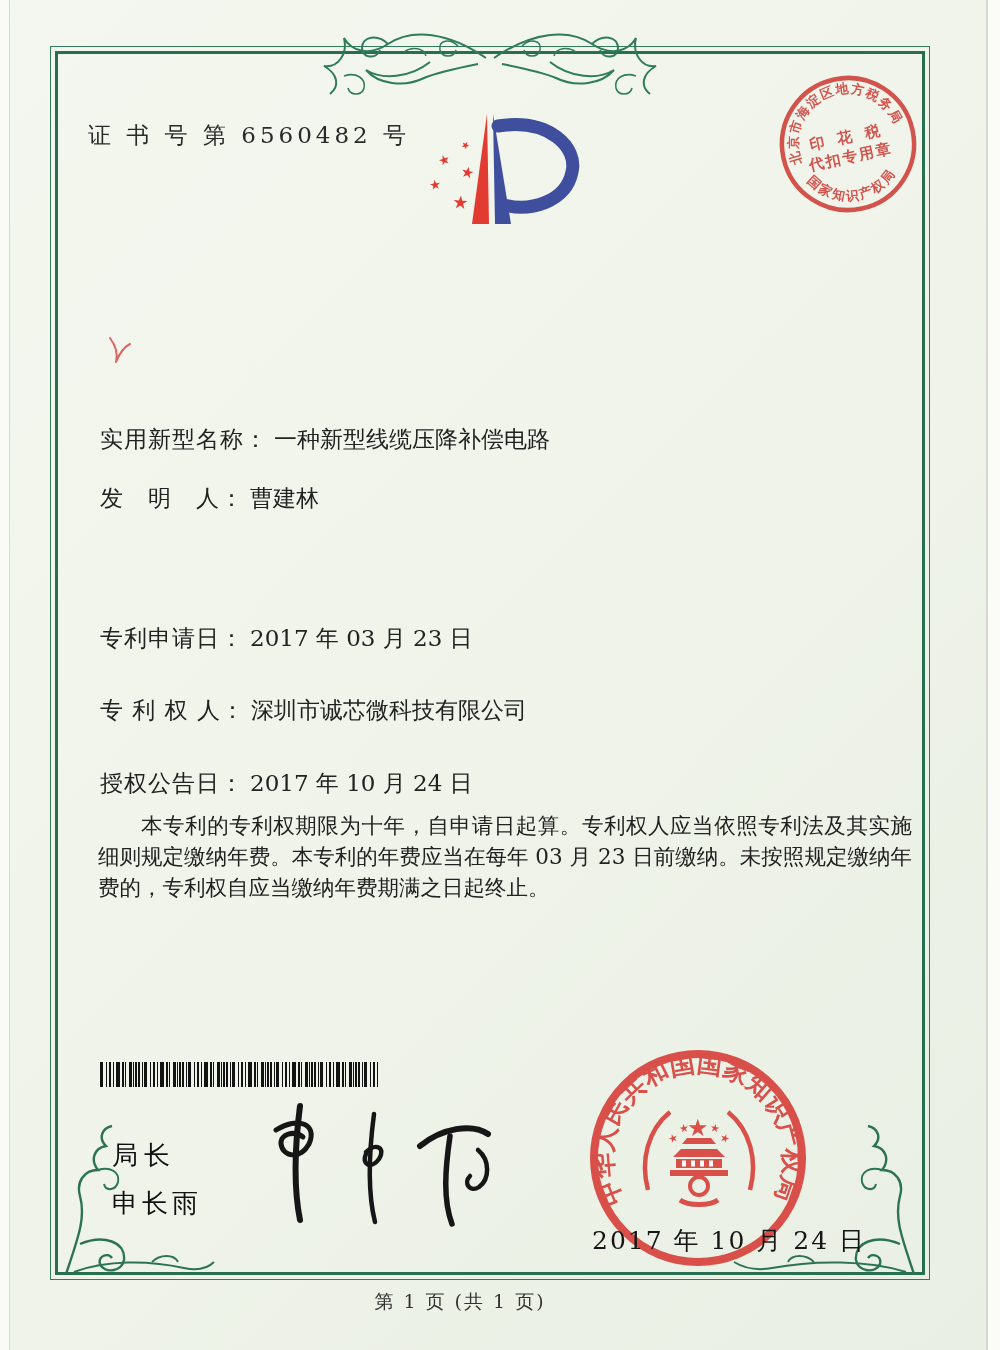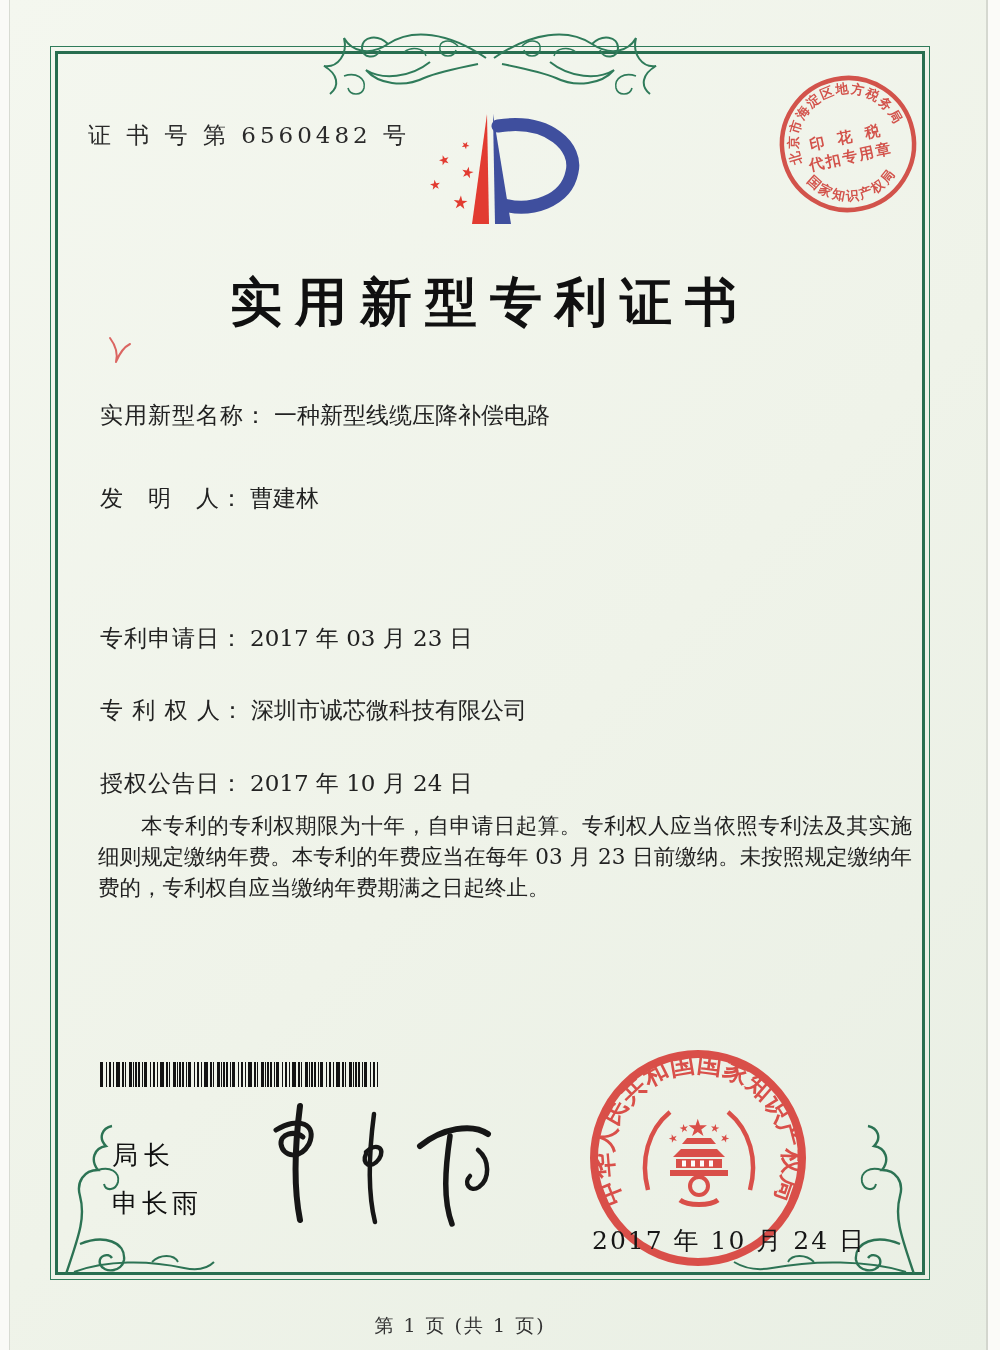--- a/index.html
+++ b/index.html
@@ -39,21 +39,21 @@
 
   .barcode{position:absolute;left:100px;top:1062px;width:286px;height:25px;font-size:0;white-space:nowrap;overflow:hidden;}
   .barcode span{display:inline-block;height:100%;background:#131313;}
 
   .director-title{position:absolute;left:112px;top:1138px;font-size:26px;letter-spacing:6px;color:#111;
     font-family:"DejaVu Sans","Liberation Sans",sans-serif;}
   .director-name{position:absolute;left:112px;top:1186px;font-size:26px;letter-spacing:4px;color:#111;
     font-family:"DejaVu Sans","Liberation Sans",sans-serif;}
 
   .seal-date{position:absolute;left:592px;top:1224px;font-size:25px;letter-spacing:2px;color:#161616;z-index:6;}
-  .footer-page{position:absolute;left:50px;top:1289px;width:820px;text-align:center;font-size:19px;letter-spacing:2px;color:#333;margin-top:24px;}
+  .footer-page{position:absolute;left:50px;top:1289px;width:820px;text-align:center;font-size:19px;letter-spacing:2px;color:#333;}
 
   svg{position:absolute;overflow:visible;}
   .svg-logo{left:398px;top:110px;}
   .svg-taxstamp{left:768px;top:62px;z-index:5;}
   .svg-seal{left:576px;top:1038px;z-index:5;}
   .svg-signature{left:238px;top:1090px;z-index:4;}
   .svg-ornament-top{left:308px;top:16px;}
   .svg-flourish-bl{left:56px;top:1126px;}
   .svg-flourish-br{left:732px;top:1126px;}
   .svg-penmark{left:106px;top:332px;}
@@ -128,27 +128,26 @@
       <text x="42" y="56" font-size="13" transform="rotate(-18 42 56)">★</text>
       <text x="62" y="66" font-size="15" transform="rotate(12 62 66)">★</text>
       <text x="32" y="80" font-size="13" transform="rotate(-8 32 80)">★</text>
       <text x="54" y="98" font-size="18" transform="rotate(4 54 98)">★</text>
     </g>
     <polygon points="89,4 74,114 91,114" fill="#e23b31"></polygon>
     <polygon points="95,4 97,114 113,114" fill="#3f4f9e"></polygon>
     <path d="M100,16 C152,8 180,38 174,62 C168,92 132,102 106,95" fill="none" stroke="#3f4f9e" stroke-width="13" stroke-linecap="round"></path>
   </svg>
 
-  <div class="title">实用新型专利证书</div>
 
   <svg class="svg-penmark" width="26" height="34" viewBox="0 0 26 34">
     <path d="M4,6 C10,14 12,22 10,30 M10,30 C14,20 20,14 24,12" fill="none" stroke="#d4413e" stroke-width="2" stroke-linecap="round" opacity="0.8"></path>
   </svg>
 
-  <div class="field" style="top:400px">
+  <div class="field" style="top:424px">
     <span class="flabel">实用新型名称：</span><span class="fvalue">一种新型线缆压降补偿电路</span>
   </div>
   <div class="field" style="top:483px">
     <span class="flabel">发　明　人：</span><span class="fvalue">曹建林</span>
   </div>
   <div class="field" style="top:623px">
     <span class="flabel">专利申请日：</span><span class="fvalue">2017 年 03 月 23 日</span>
   </div>
   <div class="field" style="top:695px">
     <span class="flabel">专 利 权 人：</span><span class="fvalue">深圳市诚芯微科技有限公司</span>

